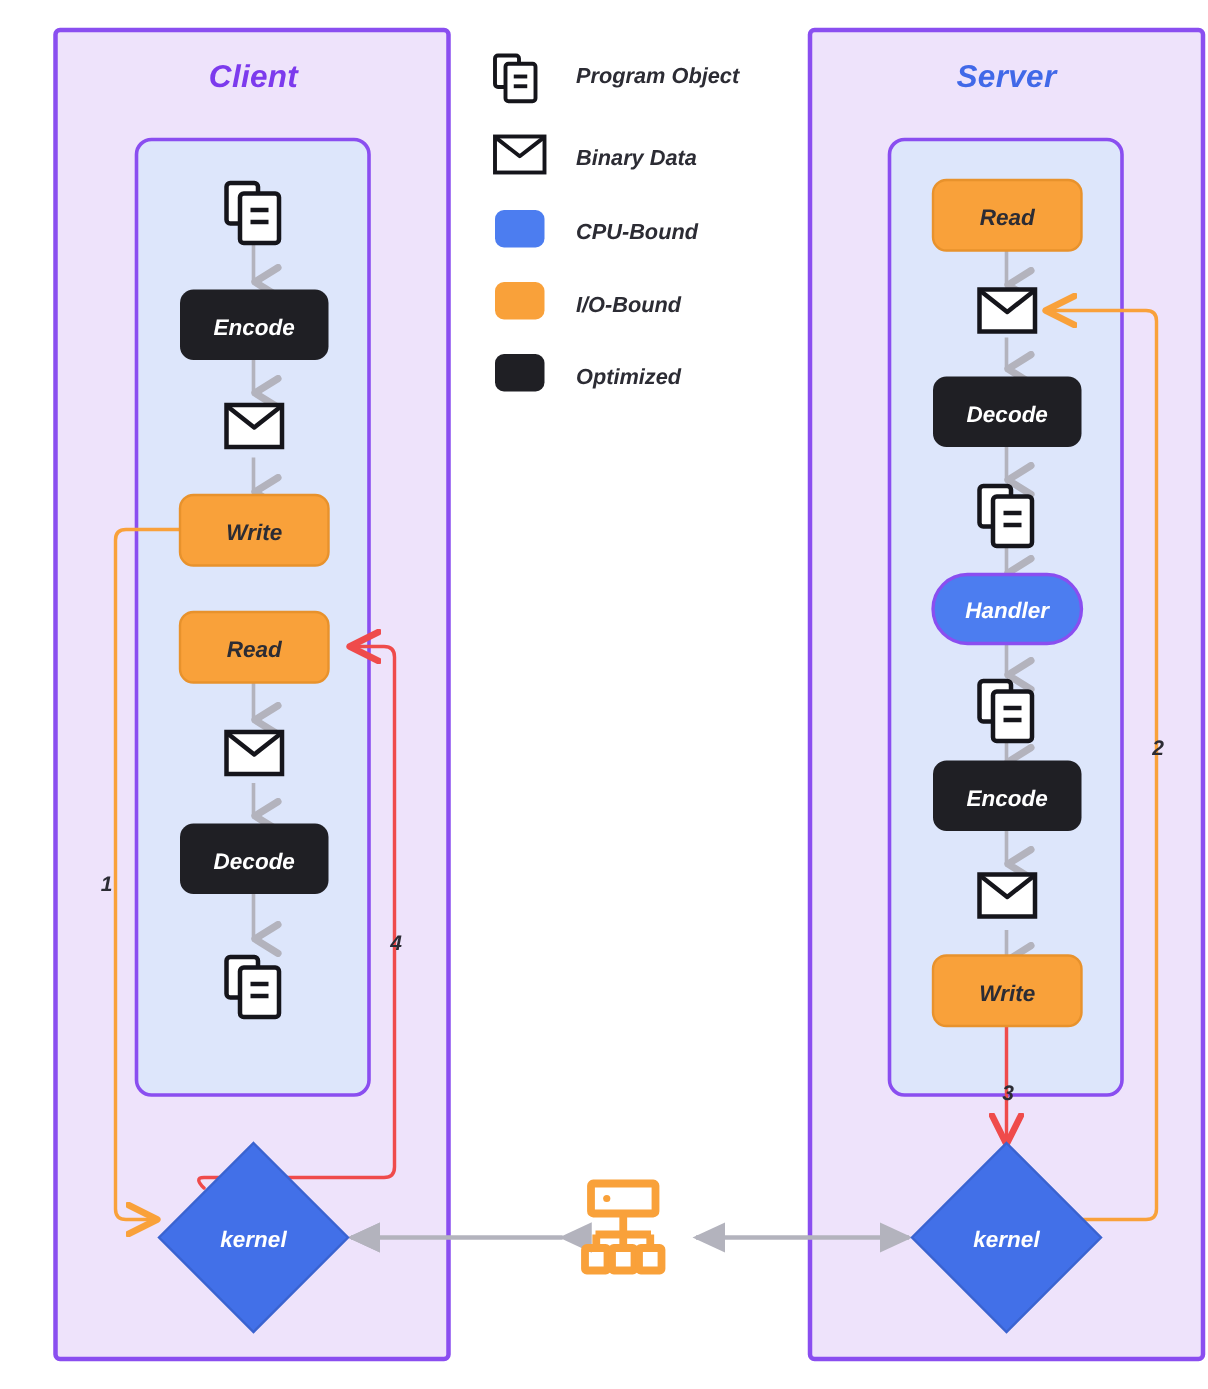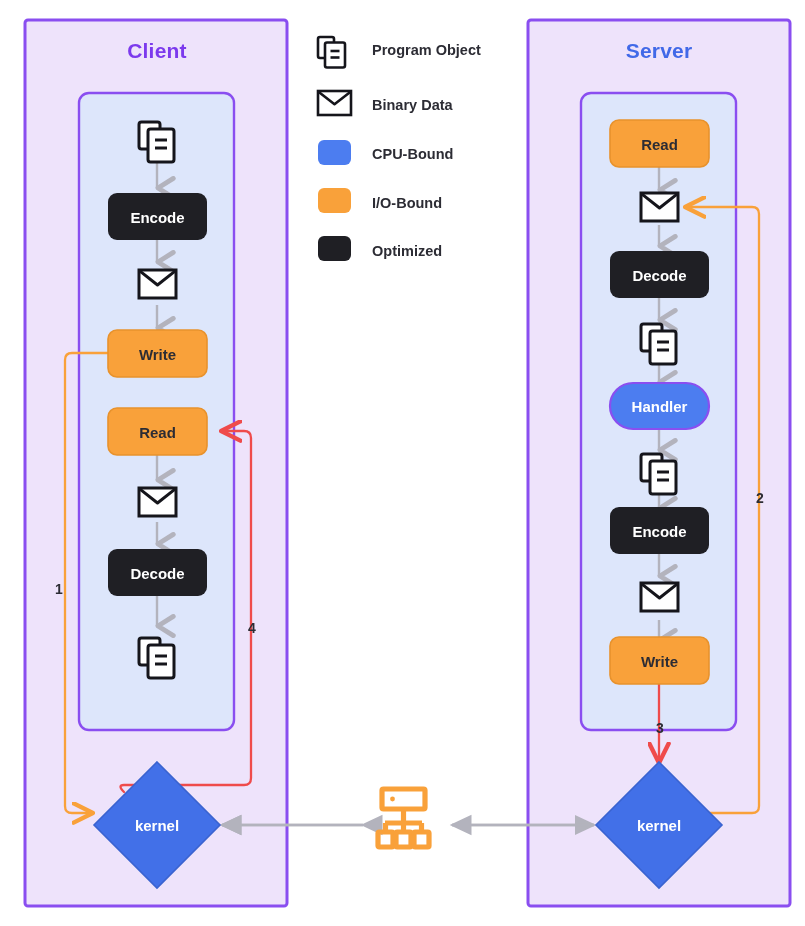--- a/index.html
+++ b/index.html
@@ -1,17 +1,17 @@
 <!DOCTYPE html>
 <html><head>
 <meta charset="utf-8">
 <style>
   html,body{margin:0;padding:0;background:#ffffff;}
   body{width:805px;height:926px;font-family:"Liberation Sans",sans-serif;position:relative;overflow:hidden;}
-  #stage{position:absolute;left:0;top:0;width:656px;height:926px;}
+  #stage{position:absolute;left:12px;top:0;width:656px;height:926px;font-style:italic;}
   svg.layer{position:absolute;left:0;top:0;width:805px;height:926px;}
   .lane-title{font-size:21px;font-weight:bold;letter-spacing:.2px;}
   .node-label{font-size:15px;font-weight:bold;}
   .legend-label{font-size:14.5px;font-weight:bold;fill:#2c2c34;}
   .edge-num{font-size:14px;font-weight:bold;}
   .kernel-label{font-size:15px;font-weight:bold;fill:#ffffff;}
 </style>
 </head>
 <body>
 

